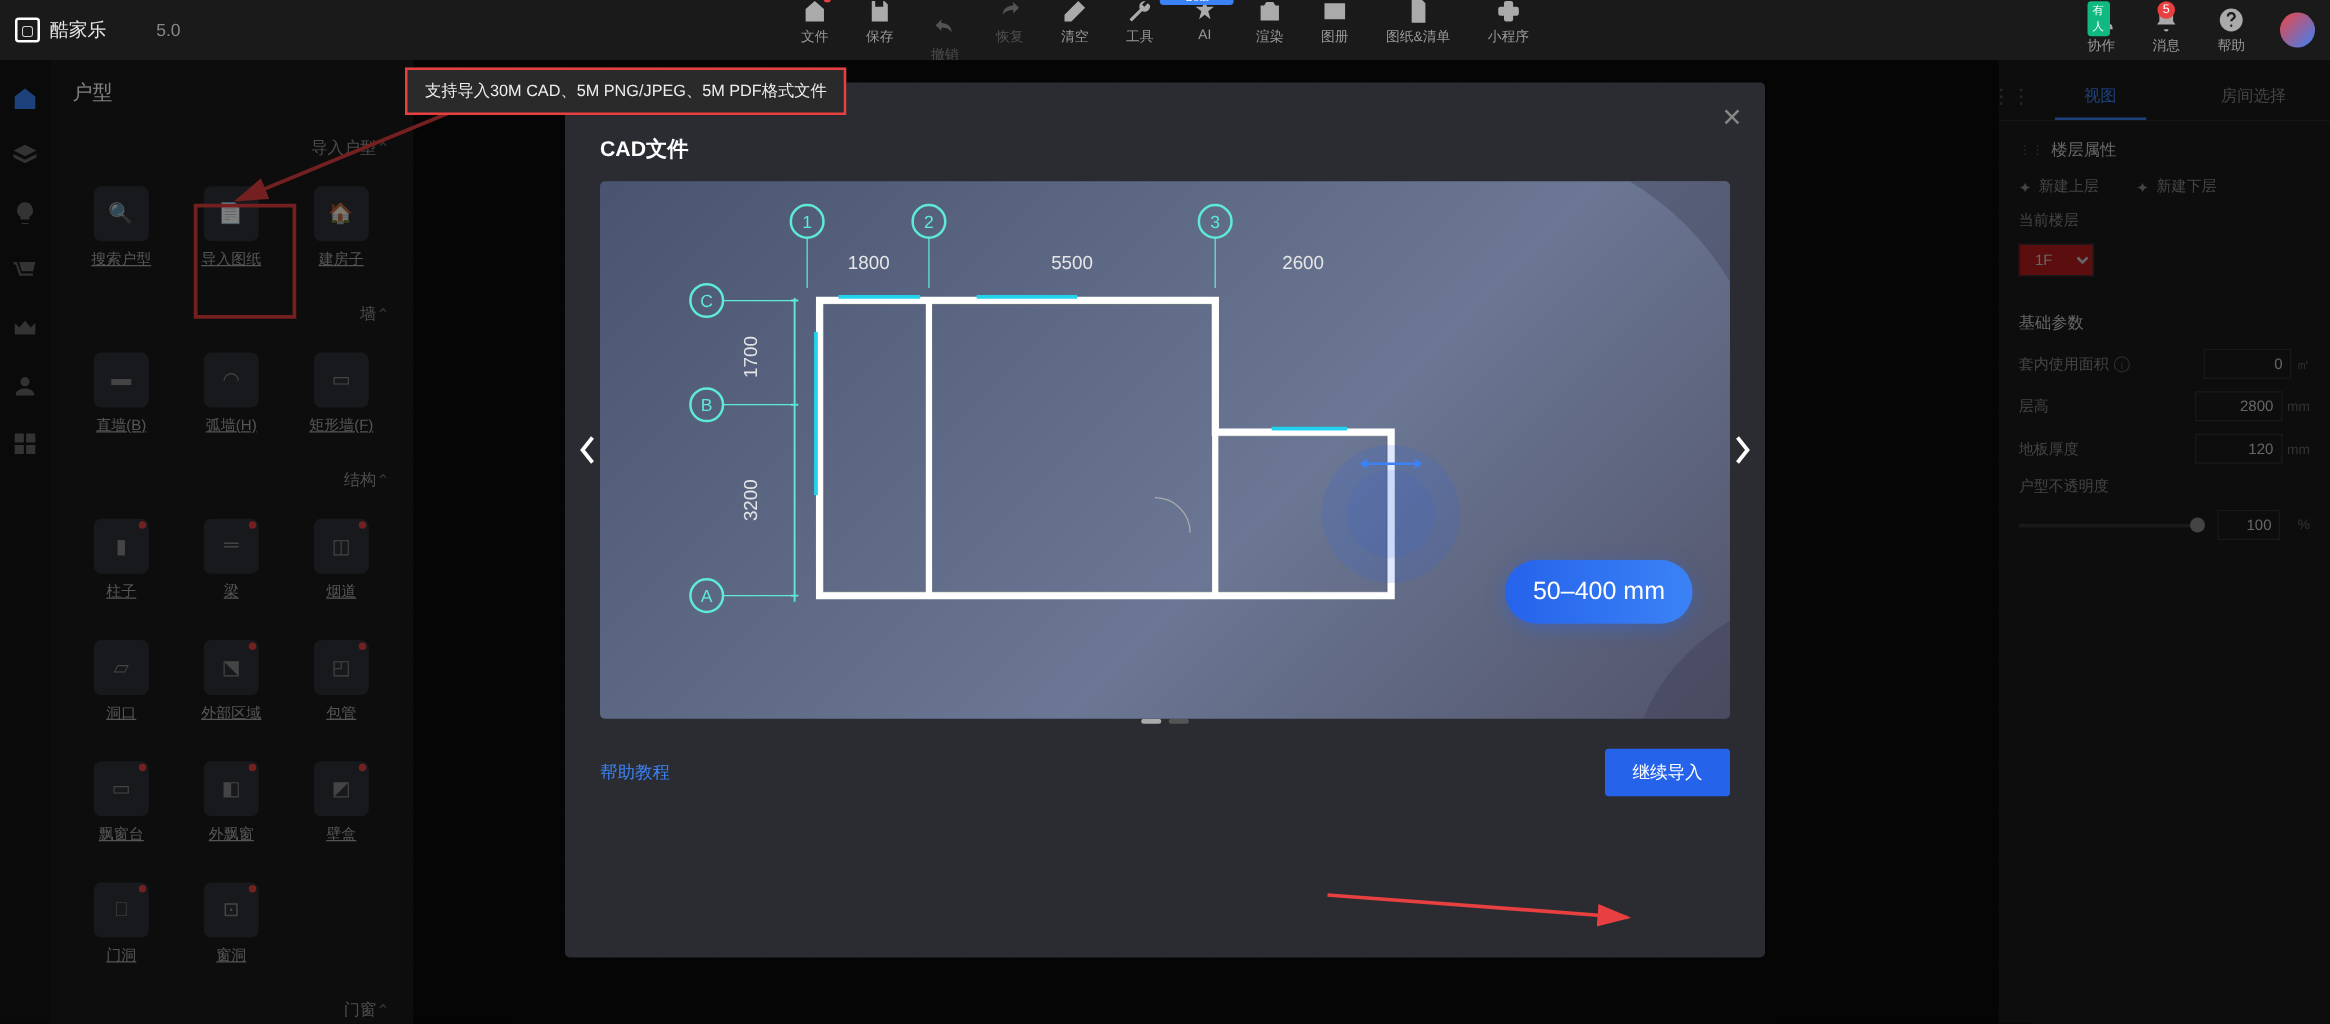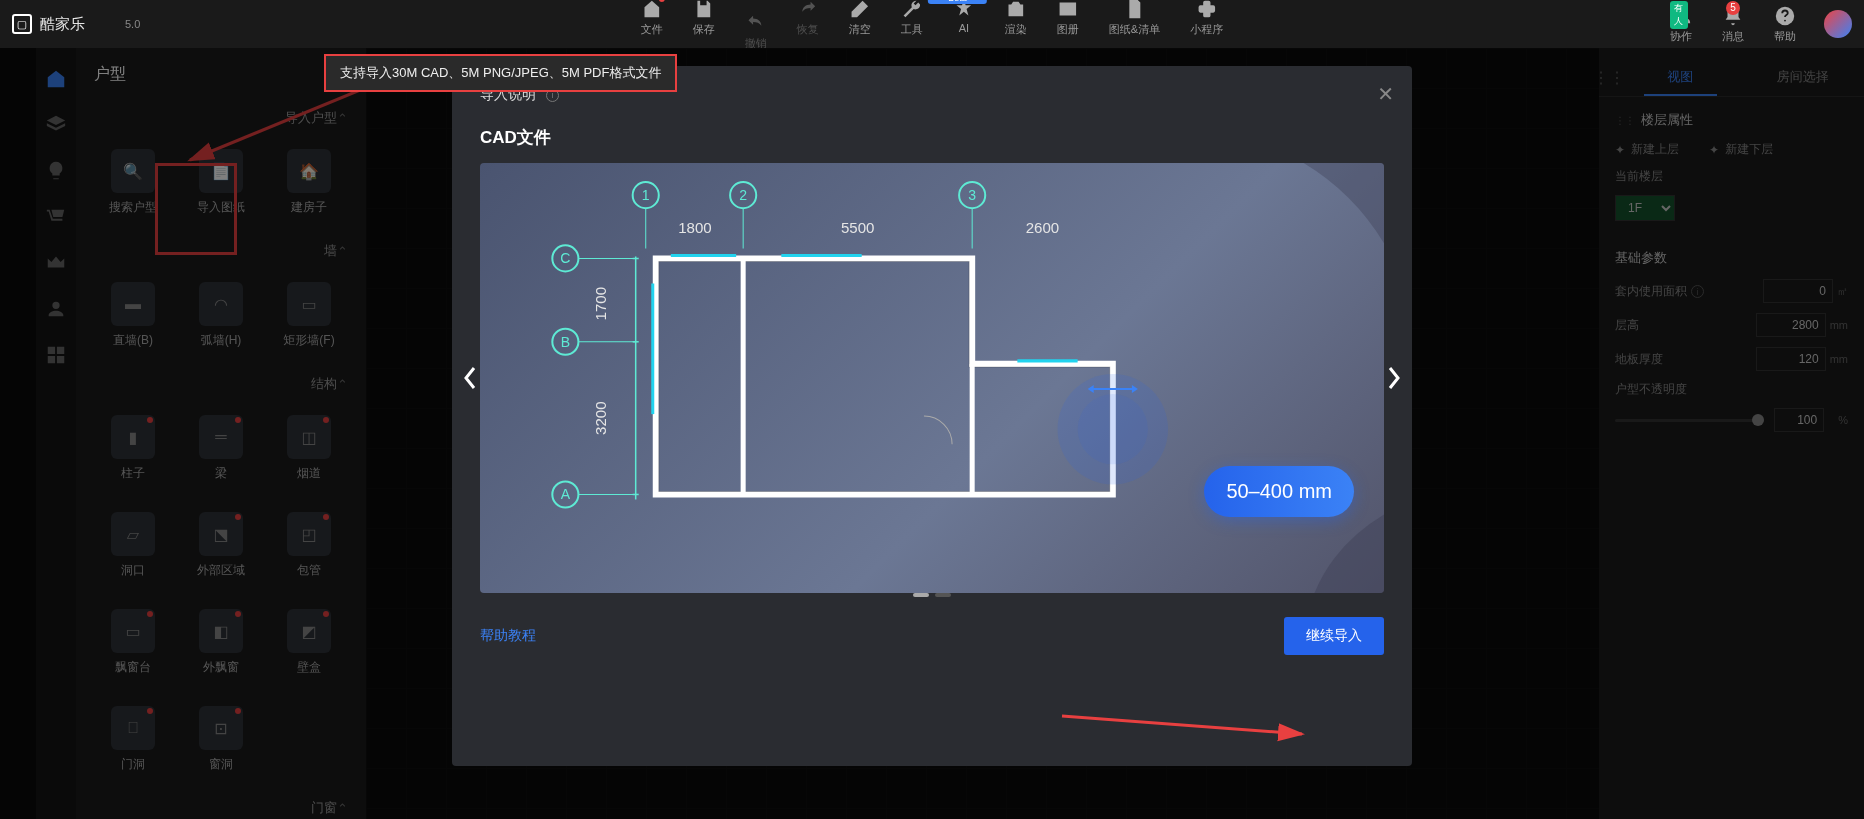--- a/index.html
+++ b/index.html
@@ -18,21 +18,21 @@
       height: 48px;
       background: #1a1a1a;
       display: flex;
       align-items: center;
       padding: 0 12px;
       position: relative;
     }
     .logo-area { display: flex; align-items: center; gap: 8px; }
     .logo-icon { width: 20px; height: 20px; border: 2px solid #fff; border-radius: 3px; display: flex; align-items: center; justify-content: center; font-size: 11px; color: #fff; }
     .logo-text { color: #e5e5e5; font-size: 15px; font-weight: 500; }
-    .version-tag { font-size: 11px; color: #888; margin-left: 4px; padding-left: 28px; }
+    .version-tag { font-size: 14px; color: #888; margin-left: 4px; padding-left: 28px; }
     
     .toolbar-center {
       position: absolute;
       left: 50%;
       transform: translateX(-50%);
       display: flex;
       gap: 2px;
     }
     .tb-item {
       display: flex;
@@ -62,21 +62,20 @@
       gap: 2px;
     }
     .avatar { width: 28px; height: 28px; border-radius: 50%; background: linear-gradient(135deg, #ef4444, #3b82f6); margin-left: 12px; }
     .badge-green { position: absolute; top: -4px; right: 4px; background: #10b981; color: #fff; font-size: 9px; padding: 1px 4px; border-radius: 3px; }
     .badge-red-num { position: absolute; top: -4px; right: 4px; background: #e84040; color: #fff; font-size: 10px; width: 14px; height: 14px; border-radius: 50%; display: flex; align-items: center; justify-content: center; }
     
     
     .main {
       display: flex;
       height: calc(100% - 48px);
-      padding-left: 36px;
     }
     
     
     .left-rail {
       width: 40px;
       background: #141414;
       display: flex;
       flex-direction: column;
       padding-top: 20px;
       gap: 24px;
@@ -115,21 +114,21 @@
       height: 44px;
       background: #2e3238;
       border-radius: 6px;
       display: flex;
       align-items: center;
       justify-content: center;
       color: #888;
       margin-bottom: 6px;
       position: relative;
     }
-    .sb-card-label { font-size: 12px; color: #aaa; }
+    .sb-card-label { font-size: 12px; color: #aaa; text-decoration: underline; }
     .sb-card-icon.blue { color: #3b82f6; }
     .sb-dot { position: absolute; top: 2px; right: 2px; width: 6px; height: 6px; background: #e84040; border-radius: 50%; }
     
     
     .canvas-area {
       flex: 1;
       background: #0a0a0a;
       position: relative;
     }
     .grid-bg {
@@ -208,21 +207,21 @@
     .panel-btn {
       display: flex;
       align-items: center;
       gap: 6px;
       color: #888;
       font-size: 12px;
       cursor: pointer;
     }
     .btn-pair { display: flex; gap: 30px; }
     .floor-select {
-      background: #14532d;
+      background: #b91c1c;
       border: 1px solid #333;
       color: #ccc;
       padding: 4px 8px;
       width: 60px;
       font-size: 12px;
     }
     .info-icon { width: 13px; height: 13px; border: 1px solid #555; border-radius: 50%; display: inline-flex; align-items: center; justify-content: center; font-size: 9px; color: #555; margin-left: 4px; }
     .slider-row { display: flex; align-items: center; gap: 10px; margin-top: 10px; }
     .slider-track { flex: 1; height: 3px; background: #333; position: relative; border-radius: 2px; }
     .slider-thumb { position: absolute; right: 0; top: -5px; width: 12px; height: 12px; background: #888; border-radius: 50%; }
@@ -673,24 +672,20 @@
       </marker>
     </defs>
   <line x1="190" y1="0" x2="20" y2="70" stroke="#e84040" stroke-width="3" marker-end="url(#ah1)"></line>
 </svg>
 
 <div class="sb-highlight-box" style="left:155px; top:163px; width:82px; height:92px;"></div>
 
 <div class="modal-overlay">
   <div class="modal">
     <div class="modal-close">✕</div>
-    <div class="modal-title-row">
-      <span>导入说明</span>
-      <span class="info-icon" style="border-color:#777;color:#777">i</span>
-    </div>
     <div class="modal-subtitle">CAD文件</div>
 
     <div style="position:relative;">
       <div class="arrow-nav arrow-left">
         <svg width="16" height="24" viewBox="0 0 16 24" fill="none">
             <path d="M12 2L4 12l8 10" stroke="#fff" stroke-width="3"></path>
           </svg>
       </div>
       <div class="modal-image">
         <svg class="cad-svg" viewBox="0 0 900 430">

